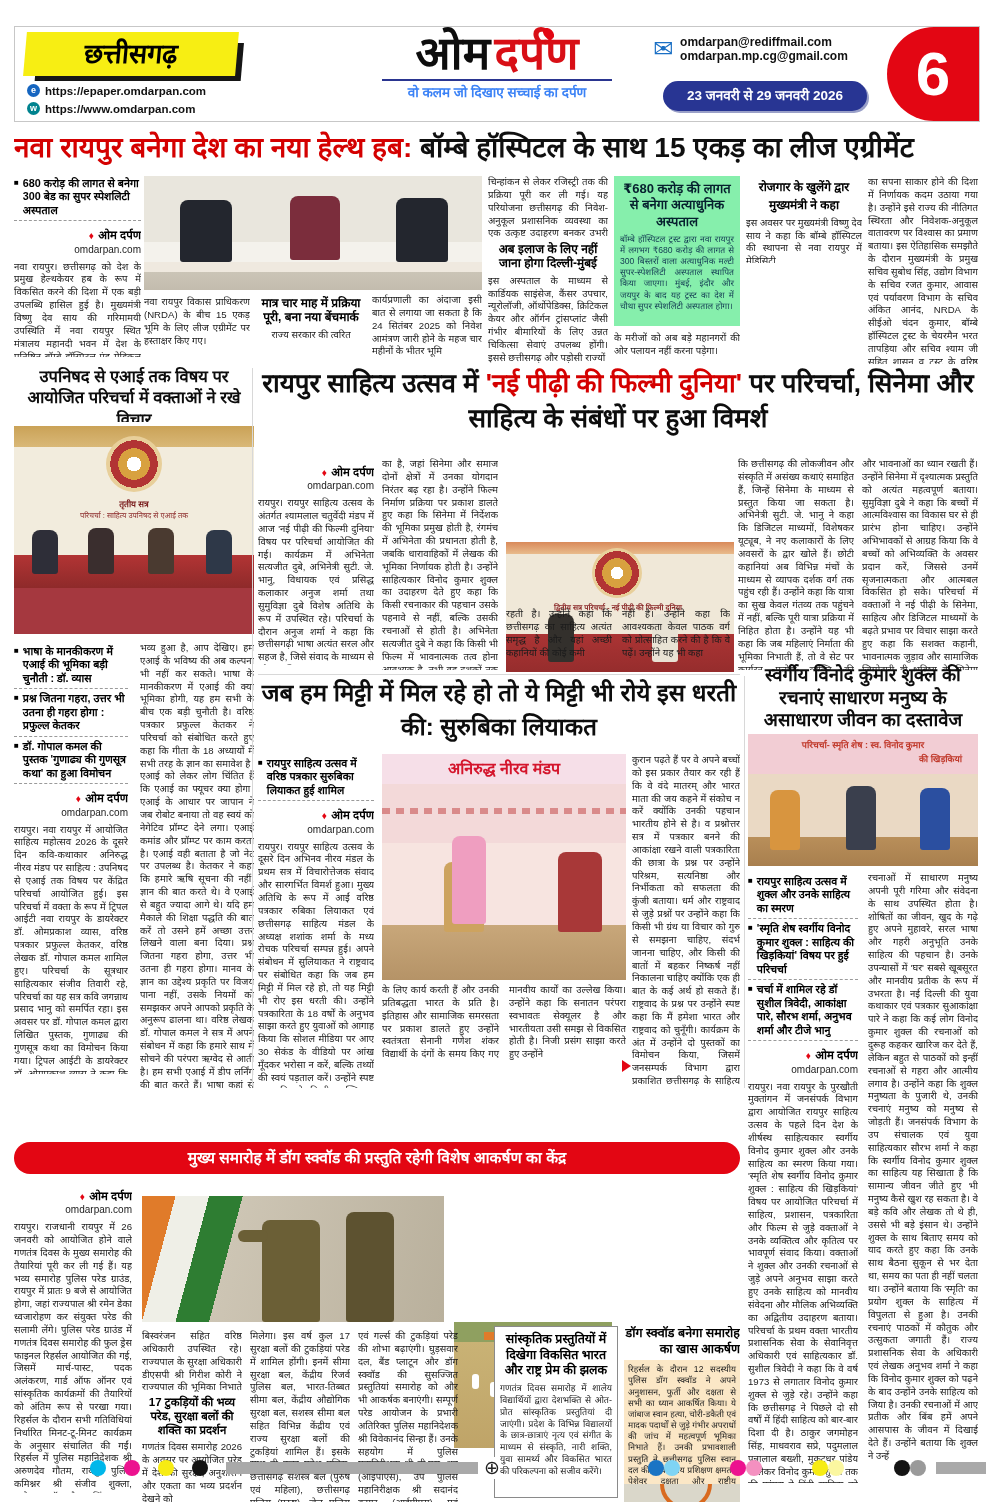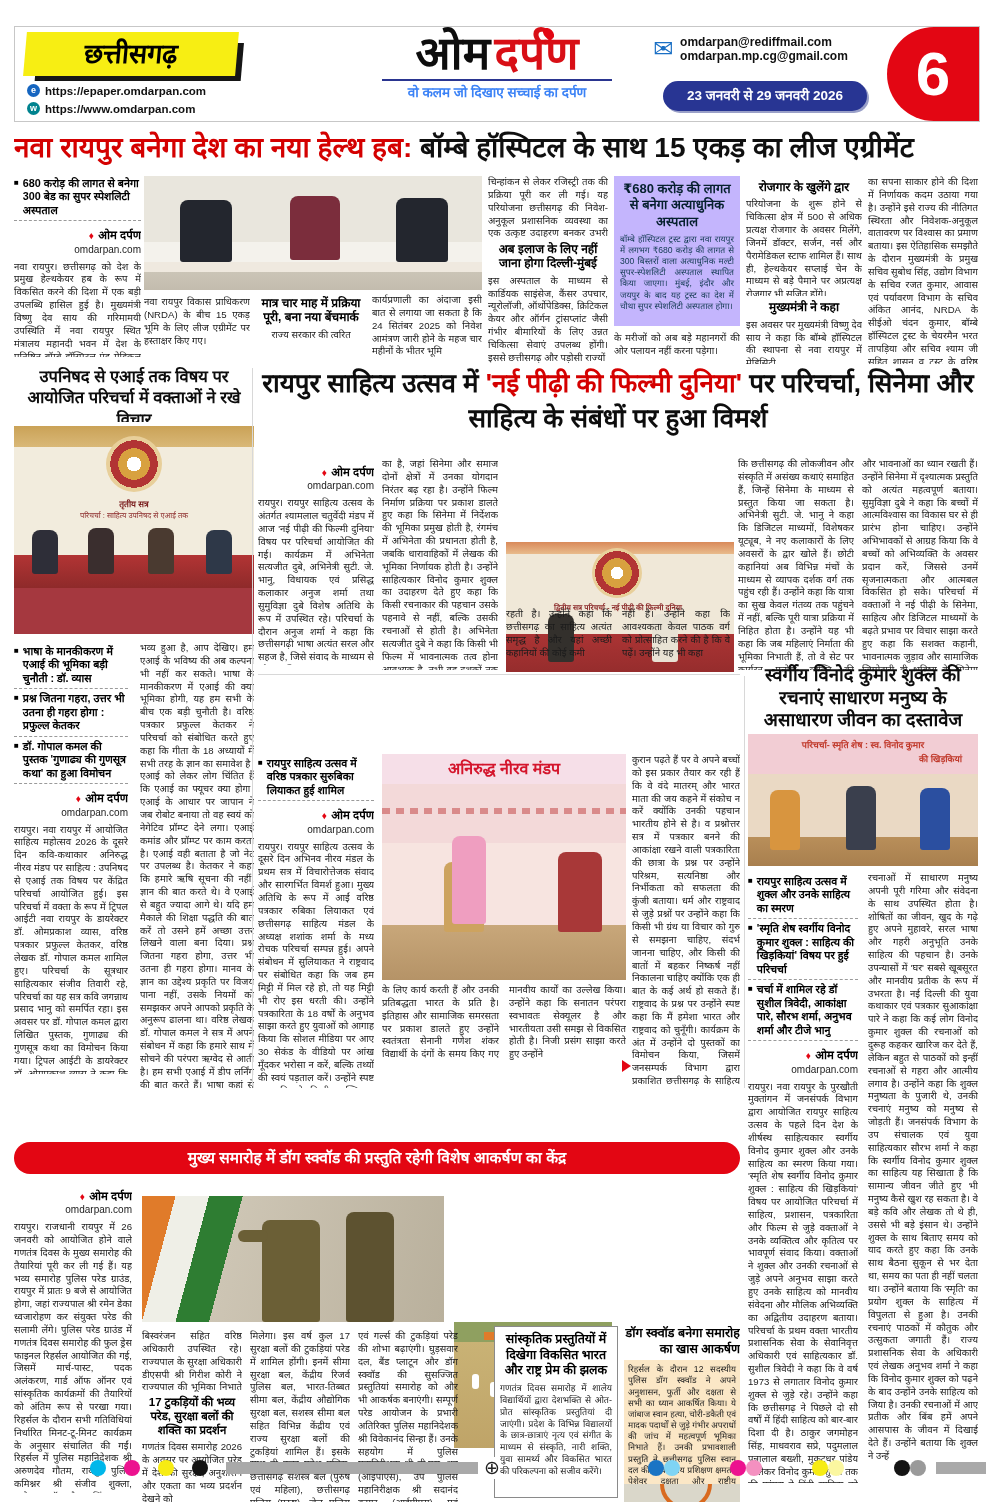--- a/index.html
+++ b/index.html
@@ -94,29 +94,28 @@
     <div class="txt" style="height:18px;text-align:center;">राज्य सरकार की त्वरित</div>
   </div>
   <div class="abs txt" style="left:372px;top:294px;width:110px;height:68px;">कार्यप्रणाली का अंदाजा इसी बात से लगाया जा सकता है कि 24 सितंबर 2025 को निवेश आमंत्रण जारी होने के महज चार महीनों के भीतर भूमि</div>
 
   <div class="abs" style="left:488px;top:176px;width:120px;height:188px;overflow:hidden;">
     <div class="txt" style="height:62px;">चिन्हांकन से लेकर रजिस्ट्री तक की प्रक्रिया पूरी कर ली गई। यह परियोजना छत्तीसगढ़ की निवेश-अनुकूल प्रशासनिक व्यवस्था का एक उत्कृष्ट उदाहरण बनकर उभरी है।</div>
     <div class="subhead">अब इलाज के लिए नहीं जाना होगा दिल्ली-मुंबई</div>
     <div class="txt" style="height:92px;">इस अस्पताल के माध्यम से कार्डियक साइंसेज, कैंसर उपचार, न्यूरोलॉजी, ऑर्थोपेडिक्स, क्रिटिकल केयर और ऑर्गन ट्रांसप्लांट जैसी गंभीर बीमारियों के लिए उन्नत चिकित्सा सेवाएं उपलब्ध होंगी। इससे छत्तीसगढ़ और पड़ोसी राज्यों</div>
   </div>
 
-  <div class="abs" style="left:614px;top:176px;width:126px;height:150px;background:#c4b5fd;padding:5px 6px;box-sizing:border-box;overflow:hidden;">
+  <div class="abs" style="left:614px;top:176px;width:126px;height:150px;background:#86efac;padding:5px 6px;box-sizing:border-box;overflow:hidden;">
     <div style="font-weight:bold;font-size:13px;text-align:center;color:#06202e;line-height:1.25;margin-bottom:4px;">₹680 करोड़ की लागत से बनेगा अत्याधुनिक अस्पताल</div>
     <div style="font-size:8.6px;line-height:1.3;color:#123a52;text-align:justify;">बॉम्बे हॉस्पिटल ट्रस्ट द्वारा नवा रायपुर में लगभग ₹680 करोड़ की लागत से 300 बिस्तरों वाला अत्याधुनिक मल्टी सुपर-स्पेशलिटी अस्पताल स्थापित किया जाएगा। मुंबई, इंदौर और जयपुर के बाद यह ट्रस्ट का देश में चौथा सुपर स्पेशलिटी अस्पताल होगा।</div>
   </div>
   <div class="abs txt" style="left:614px;top:332px;width:126px;height:32px;">के मरीजों को अब बड़े महानगरों की ओर पलायन नहीं करना पड़ेगा।</div>
 
   <div class="abs" style="left:746px;top:176px;width:116px;height:188px;overflow:hidden;">
     <div class="subhead">रोजगार के खुलेंगे द्वार</div>
-    <div class="txt" style="height:98px;">परियोजना के शुरू होने से चिकित्सा क्षेत्र में 500 से अधिक प्रत्यक्ष रोजगार के अवसर मिलेंगे, जिनमें डॉक्टर, सर्जन, नर्स और पैरामेडिकल स्टाफ शामिल हैं। साथ ही, हेल्थकेयर सप्लाई चेन के माध्यम से बड़े पैमाने पर अप्रत्यक्ष रोजगार भी सृजित होंगे।</div>
     <div class="subhead">मुख्यमंत्री ने कहा</div>
     <div class="txt" style="height:46px;">इस अवसर पर मुख्यमंत्री विष्णु देव साय ने कहा कि बॉम्बे हॉस्पिटल की स्थापना से नवा रायपुर में मेडिसिटी</div>
   </div>
   <div class="abs txt" style="left:868px;top:176px;width:110px;height:188px;">का सपना साकार होने की दिशा में निर्णायक कदम उठाया गया है। उन्होंने इसे राज्य की नीतिगत स्थिरता और निवेशक-अनुकूल वातावरण पर विश्वास का प्रमाण बताया। इस ऐतिहासिक समझौते के दौरान मुख्यमंत्री के प्रमुख सचिव सुबोध सिंह, उद्योग विभाग के सचिव रजत कुमार, आवास एवं पर्यावरण विभाग के सचिव अंकित आनंद, NRDA के सीईओ चंदन कुमार, बॉम्बे हॉस्पिटल ट्रस्ट के चेयरमैन भरत तापड़िया और सचिव श्याम जी सहित शासन व ट्रस्ट के वरिष्ठ अधिकारी उपस्थित रहे।</div>
 
   <div class="abs" style="left:14px;top:366px;width:240px;height:722px;overflow:hidden;">
     <div style="font-size:16.5px;font-weight:800;text-align:center;line-height:1.3;color:#0d0d0d;height:56px;overflow:hidden;">उपनिषद से एआई तक विषय पर आयोजित परिचर्चा में वक्ताओं ने रखे विचार</div>
     <div class="photo" style="margin-top:4px;width:240px;height:208px;background:linear-gradient(180deg,#caa257 0%,#d9b877 10%,#f2ecdd 10%,#f2ecdd 62%,#b23434 62%,#8e2a2a 78%,#a5383f 78%,#a5383f 100%);">
       <div class="abs" style="left:92px;top:10px;width:56px;height:56px;border-radius:50%;background:radial-gradient(circle,#fff 0 18%,#d8a13f 18% 40%,#b23434 40% 60%,#e8cf9a 60% 100%);"></div>
       <div class="abs" style="left:0;top:72px;width:240px;text-align:center;font-size:8.5px;color:#7a1d1d;font-weight:bold;">तृतीय सत्र</div>
@@ -168,20 +167,21 @@
       <div class="fig" style="left:42px;top:72px;width:26px;height:48px;background:#33302c;"></div>
       <div class="fig" style="left:146px;top:72px;width:26px;height:48px;background:#e8e2d4;"></div>
     </div>
     <div class="abs txt" style="left:248px;top:242px;width:106px;height:62px;">रहती है। उन्होंने कहा कि छत्तीसगढ़ का साहित्य अत्यंत समृद्ध है और यहां अच्छी कहानियों की कोई कमी</div>
     <div class="abs txt" style="left:364px;top:242px;width:108px;height:62px;">नहीं है। उन्होंने कहा कि आवश्यकता केवल पाठक वर्ग को प्रोत्साहित करने की है कि वे पढ़ें। उन्होंने यह भी कहा</div>
     <div class="abs txt" style="left:480px;top:92px;width:116px;height:212px;">कि छत्तीसगढ़ की लोकजीवन और संस्कृति में असंख्य कथाएं समाहित हैं, जिन्हें सिनेमा के माध्यम से प्रस्तुत किया जा सकता है। अभिनेत्री सुटी. जे. भानु ने कहा कि डिजिटल माध्यमों, विशेषकर यूट्यूब, ने नए कलाकारों के लिए अवसरों के द्वार खोले हैं। छोटी कहानियां अब विभिन्न मंचों के माध्यम से व्यापक दर्शक वर्ग तक पहुंच रही हैं। उन्होंने कहा कि यात्रा का सुख केवल गंतव्य तक पहुंचने में नहीं, बल्कि पूरी यात्रा प्रक्रिया में निहित होता है। उन्होंने यह भी कहा कि जब महिलाएं निर्माता की भूमिका निभाती हैं, तो वे सेट पर कार्यरत प्रत्येक व्यक्ति की आवश्यकताओं</div>
     <div class="abs txt" style="left:604px;top:92px;width:116px;height:212px;">और भावनाओं का ध्यान रखती हैं। उन्होंने सिनेमा में दृश्यात्मक प्रस्तुति को अत्यंत महत्वपूर्ण बताया। सुमुविज्ञा दुबे ने कहा कि बच्चों में आत्मविश्वास का विकास घर से ही प्रारंभ होना चाहिए। उन्होंने अभिभावकों से आग्रह किया कि वे बच्चों को अभिव्यक्ति के अवसर प्रदान करें, जिससे उनमें सृजनात्मकता और आत्मबल विकसित हो सके। परिचर्चा में वक्ताओं ने नई पीढ़ी के सिनेमा, साहित्य और डिजिटल माध्यमों के बढ़ते प्रभाव पर विचार साझा करते हुए कहा कि सशक्त कहानी, भावनात्मक जुड़ाव और सामाजिक जिम्मेदारी ही भविष्य के सिनेमा की दिशा तय करेंगे।</div>
   </div>
 
   <div class="abs" style="left:258px;top:676px;width:482px;height:412px;overflow:hidden;">
+    <div style="font-size:24px;font-weight:800;text-align:center;line-height:1.4;height:72px;overflow:hidden;color:#0d0d0d;">जब हम मिट्टी में मिल रहे हो तो ये मिट्टी भी रोये इस धरती की: सुरुबिका लियाकत</div>
     <div class="abs" style="left:0;top:78px;width:116px;height:334px;overflow:hidden;">
       <div class="lb">
           <span class="sq">■</span>
         <span>रायपुर साहित्य उत्सव में वरिष्ठ पत्रकार सुरुबिका लियाकत हुई शामिल</span>
         </div>
       <div class="byline">
         <span class="dm">♦</span>
         <span class="nm">ओम दर्पण</span>
         <div class="site">omdarpan.com</div>
       </div>

